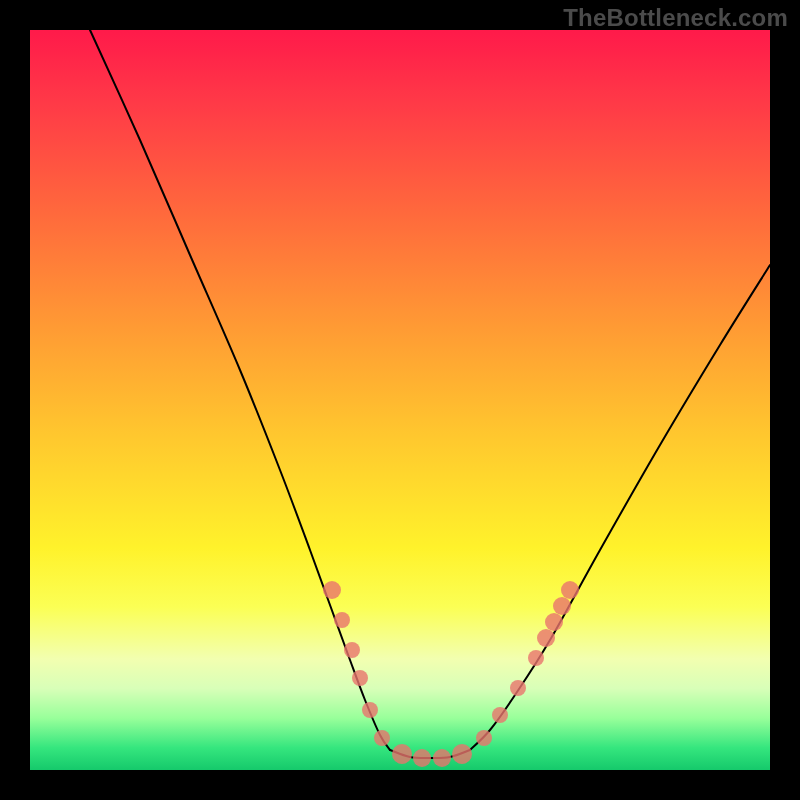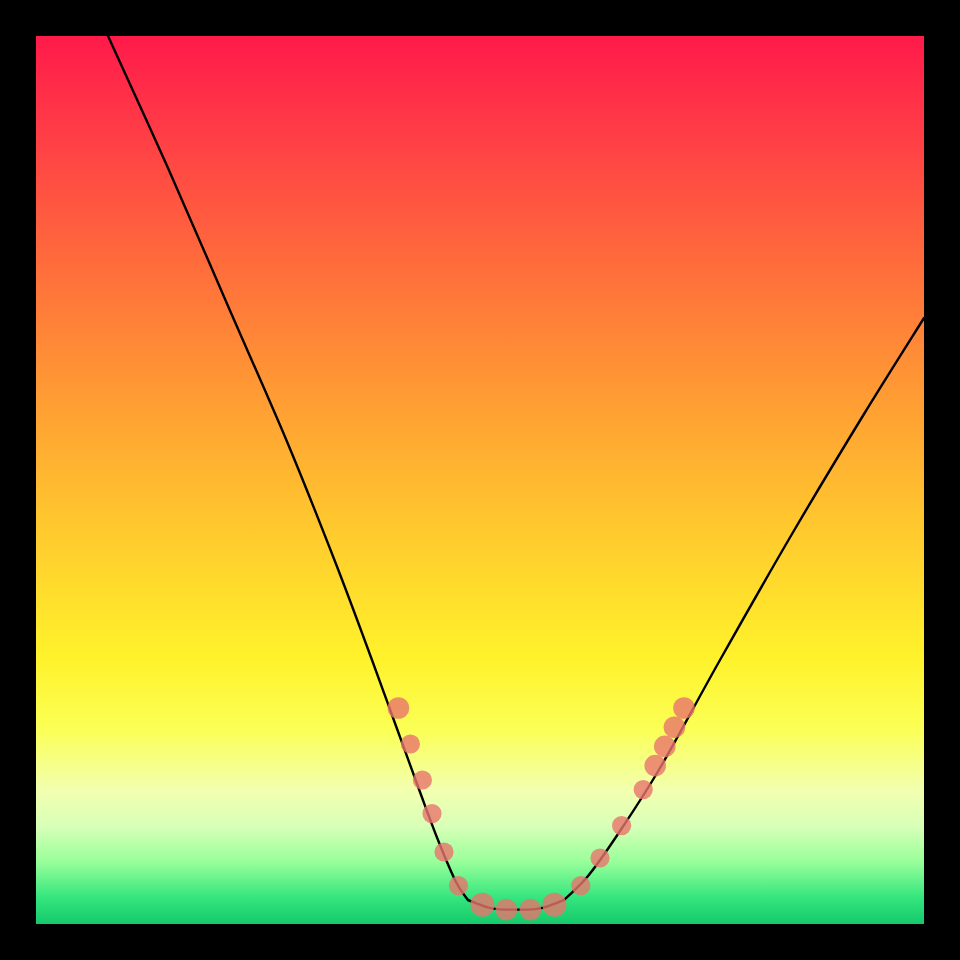--- a/index.html
+++ b/index.html
@@ -66,20 +66,21 @@
     stroke: #000;
     stroke-width: 2.0;
     stroke-linecap: round;
     stroke-linejoin: round;
   }
 </style>
 </head>
 <body>
 
 <div class="frame">
+  <div class="watermark">TheBottleneck.com</div>
 
   <div class="plot">
     <svg class="curve" viewBox="0 0 740 740">
       <path id="curve-left" class="line" d="M 60 0 C 68.33333333333333 18.333333333333332, 93.33333333333333 72.5, 110 110 C 126.66666666666667 147.5, 143.33333333333334 186.66666666666666, 160 225 C 176.66666666666666 263.3333333333333, 195 304.1666666666667, 210 340 C 225 375.8333333333333, 238.33333333333334 410, 250 440 C 261.6666666666667 470, 271.6666666666667 497.5, 280 520 C 288.3333333333333 542.5, 293.3333333333333 556.6666666666666, 300 575 C 306.6666666666667 593.3333333333334, 314.1666666666667 614.1666666666666, 320 630 C 325.8333333333333 645.8333333333334, 330 657.5, 335 670 C 340 682.5, 345.8333333333333 696.6666666666666, 350 705 C 354.1666666666667 713.3333333333334, 358.3333333333333 717.5, 360 720"></path>
       <path id="curve-floor" class="line" d="M 360 720 C 363.3333333333333 721.1666666666666, 373.3333333333333 725.6666666666666, 380 727 C 386.6666666666667 728.3333333333334, 393.3333333333333 728, 400 728 C 406.6666666666667 728, 413.3333333333333 728.3333333333334, 420 727 C 426.6666666666667 725.6666666666666, 436.6666666666667 721.1666666666666, 440 720"></path>
       <path id="curve-right" class="line" d="M 440 720 C 443.3333333333333 716.6666666666666, 452.5 709.1666666666666, 460 700 C 467.5 690.8333333333334, 475 680, 485 665 C 495 650, 505.8333333333333 634.1666666666666, 520 610 C 534.1666666666666 585.8333333333334, 551.6666666666666 552.5, 570 520 C 588.3333333333334 487.5, 610 449.1666666666667, 630 415 C 650 380.8333333333333, 671.6666666666666 345, 690 315 C 708.3333333333334 285, 731.6666666666666 248.33333333333334, 740 235"></path>
       <g id="dots">
           <circle cx="302" cy="560" r="9" class="dot"></circle>
           <circle cx="312" cy="590" r="8" class="dot"></circle>
           <circle cx="322" cy="620" r="8" class="dot"></circle>

